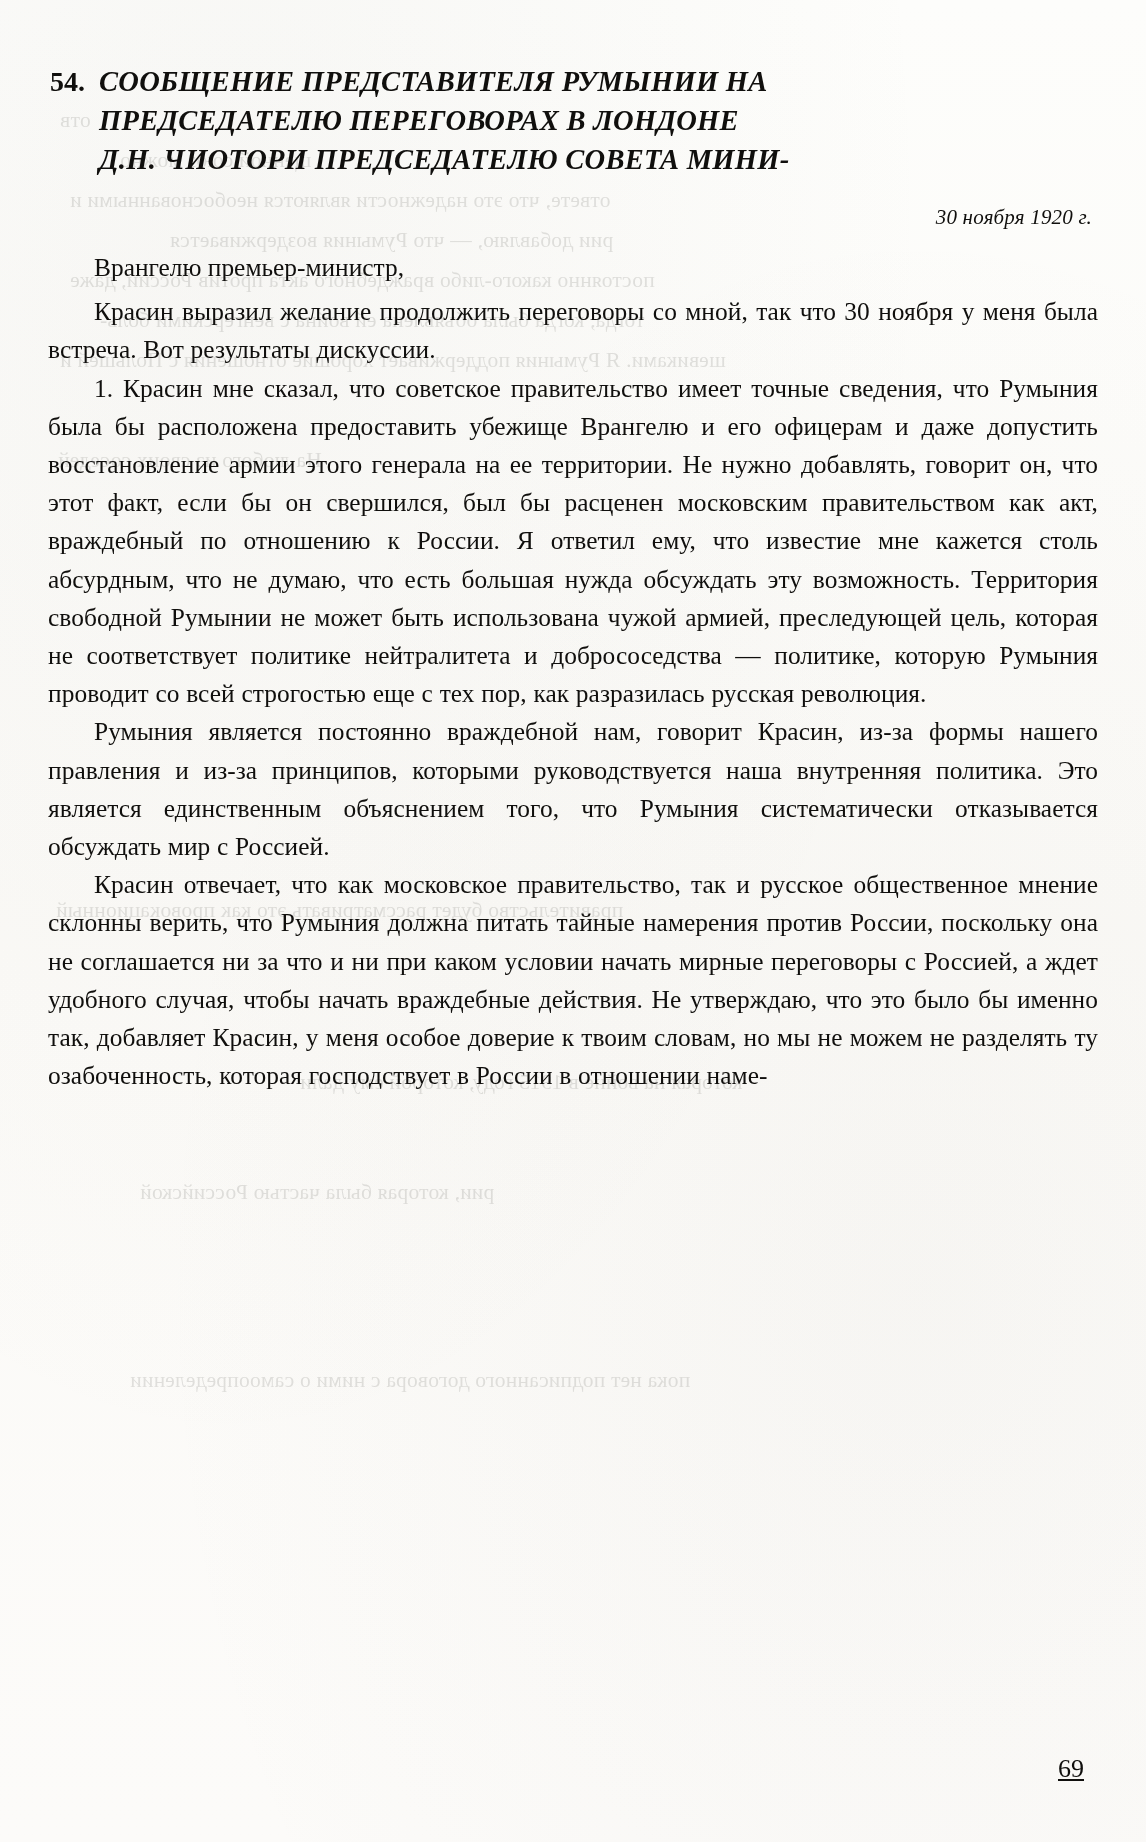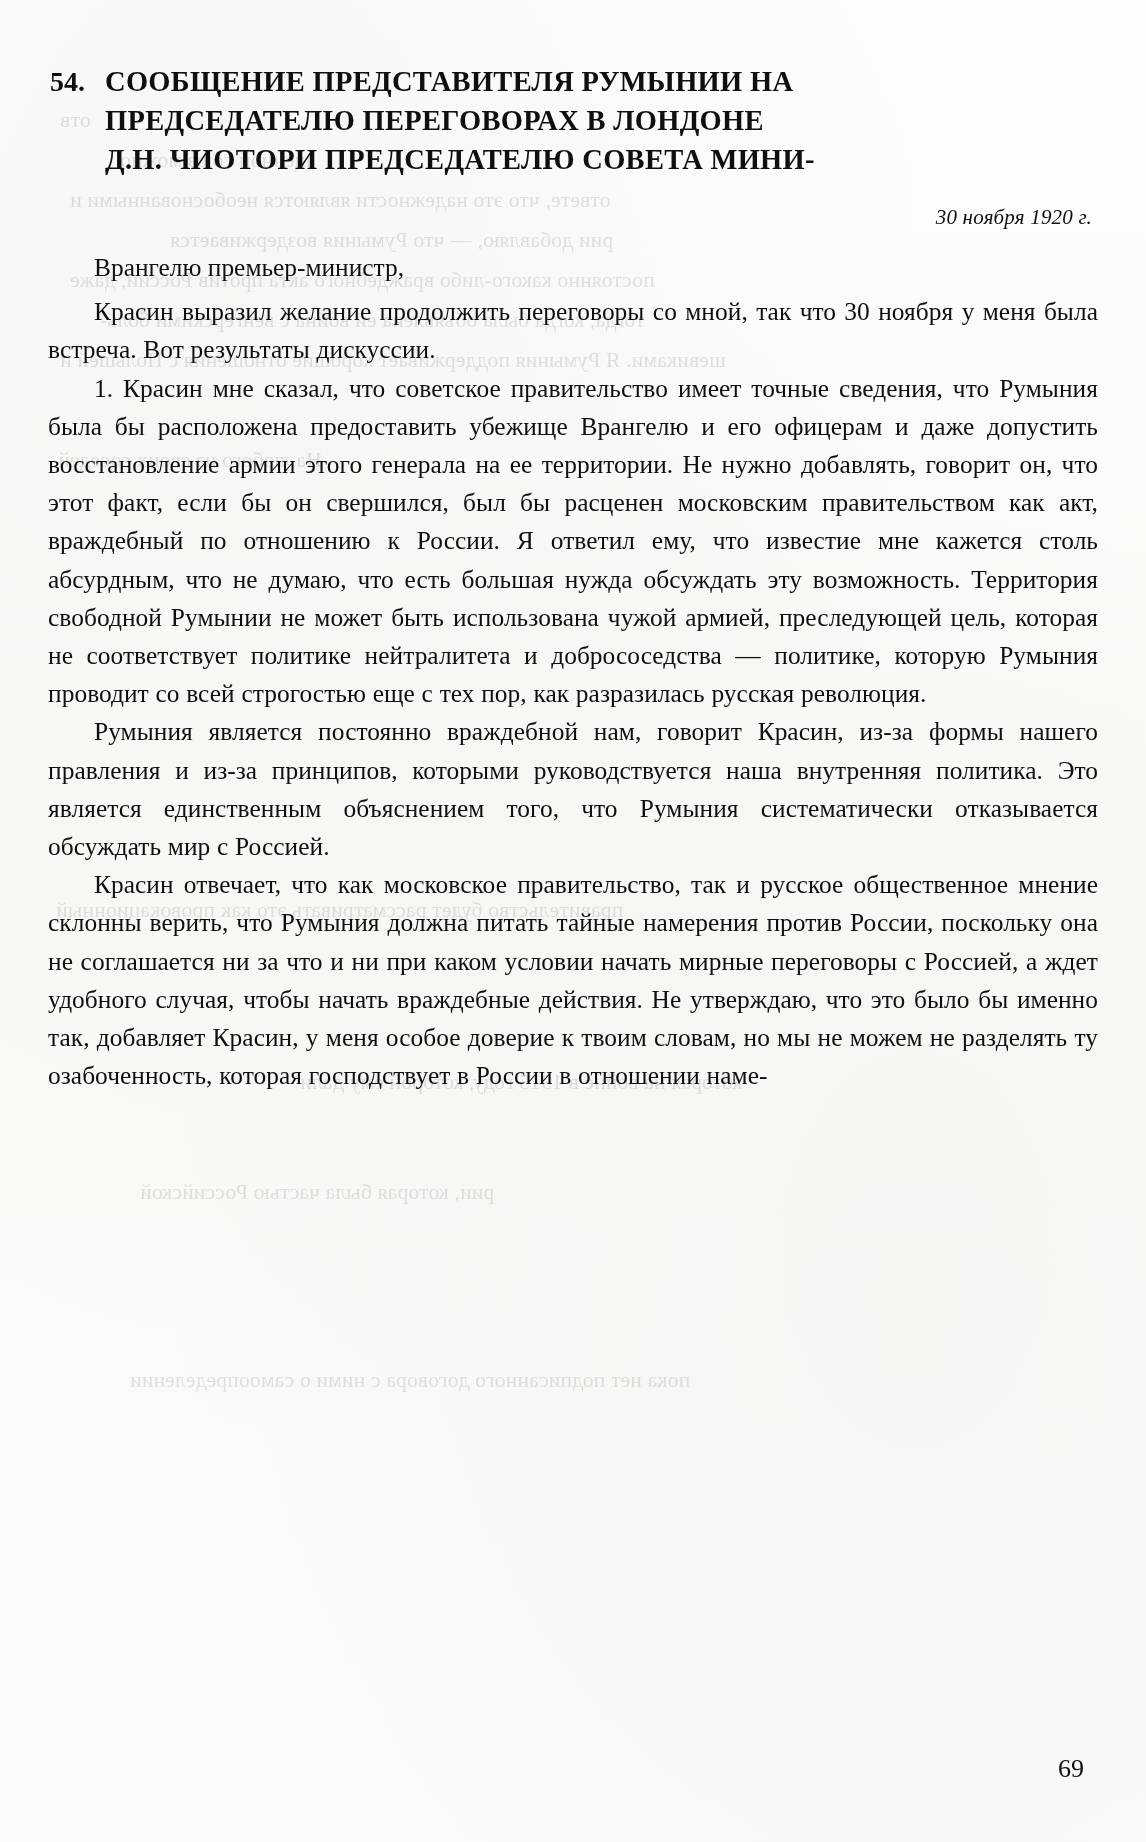--- a/index.html
+++ b/index.html
@@ -38,21 +38,21 @@
   .content {
     position: absolute;
     left: 48px;
     top: 62px;
     width: 1050px;
   }
   
   .title-block {
     display: flex;
     align-items: flex-start;
-    gap: 20px;
+    gap: 14px;
     margin: 0 0 6px 0;
   }
   .title-num {
     font-weight: bold;
     font-size: 28px;
     line-height: 39px;
     padding-left: 2px;
     flex: 0 0 auto;
   }
   .title-lines {
@@ -60,20 +60,21 @@
     font-weight: bold;
     font-size: 28.5px;
     line-height: 39px;
     letter-spacing: 0.3px;
   }
   .title-line {
     display: block;
     text-align: justify;
     text-align-last: left;
     white-space: nowrap;
+    font-style: italic;
   }
   .tl-just {
     display: flex;
     justify-content: space-between;
   }
   .tl-just > span { white-space: pre; }
 
   .date {
     text-align: right;
     font-style: italic;
@@ -95,20 +96,21 @@
     font-size: 25.4px;
     line-height: 38.2px;
     text-indent: 46px;
     text-align: left;
   }
   .page-num {
     position: absolute;
     right: 62px;
     bottom: 58px;
     font-size: 26px;
+    text-decoration: underline;
   }
 </style>
 </head>
 <body>
 
 <div class="page"></div>
 
 <div class="ghost" style="left:60px; top:108px;">отв</div>
 <div class="ghost" style="left:120px; top:148px;">щенной союз можно</div>
 <div class="ghost" style="left:70px; top:188px;">ответе, что это надежности являются необоснованными и</div>

